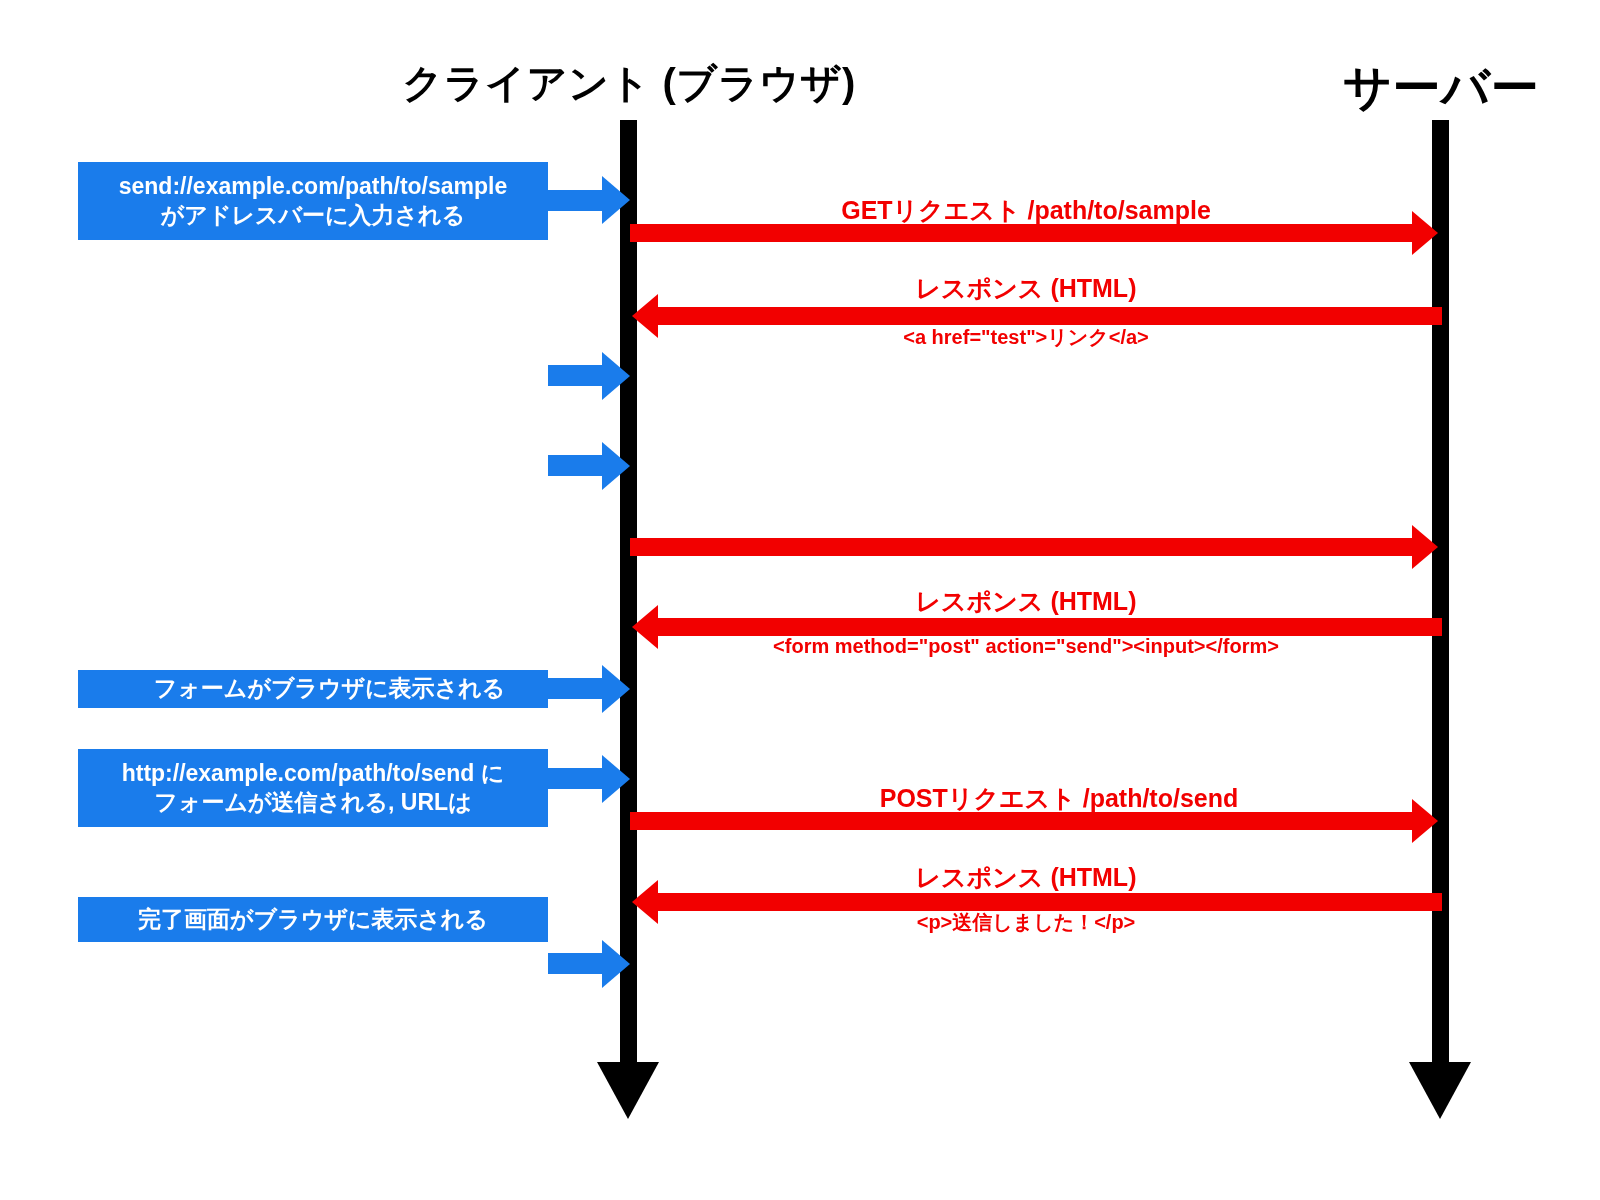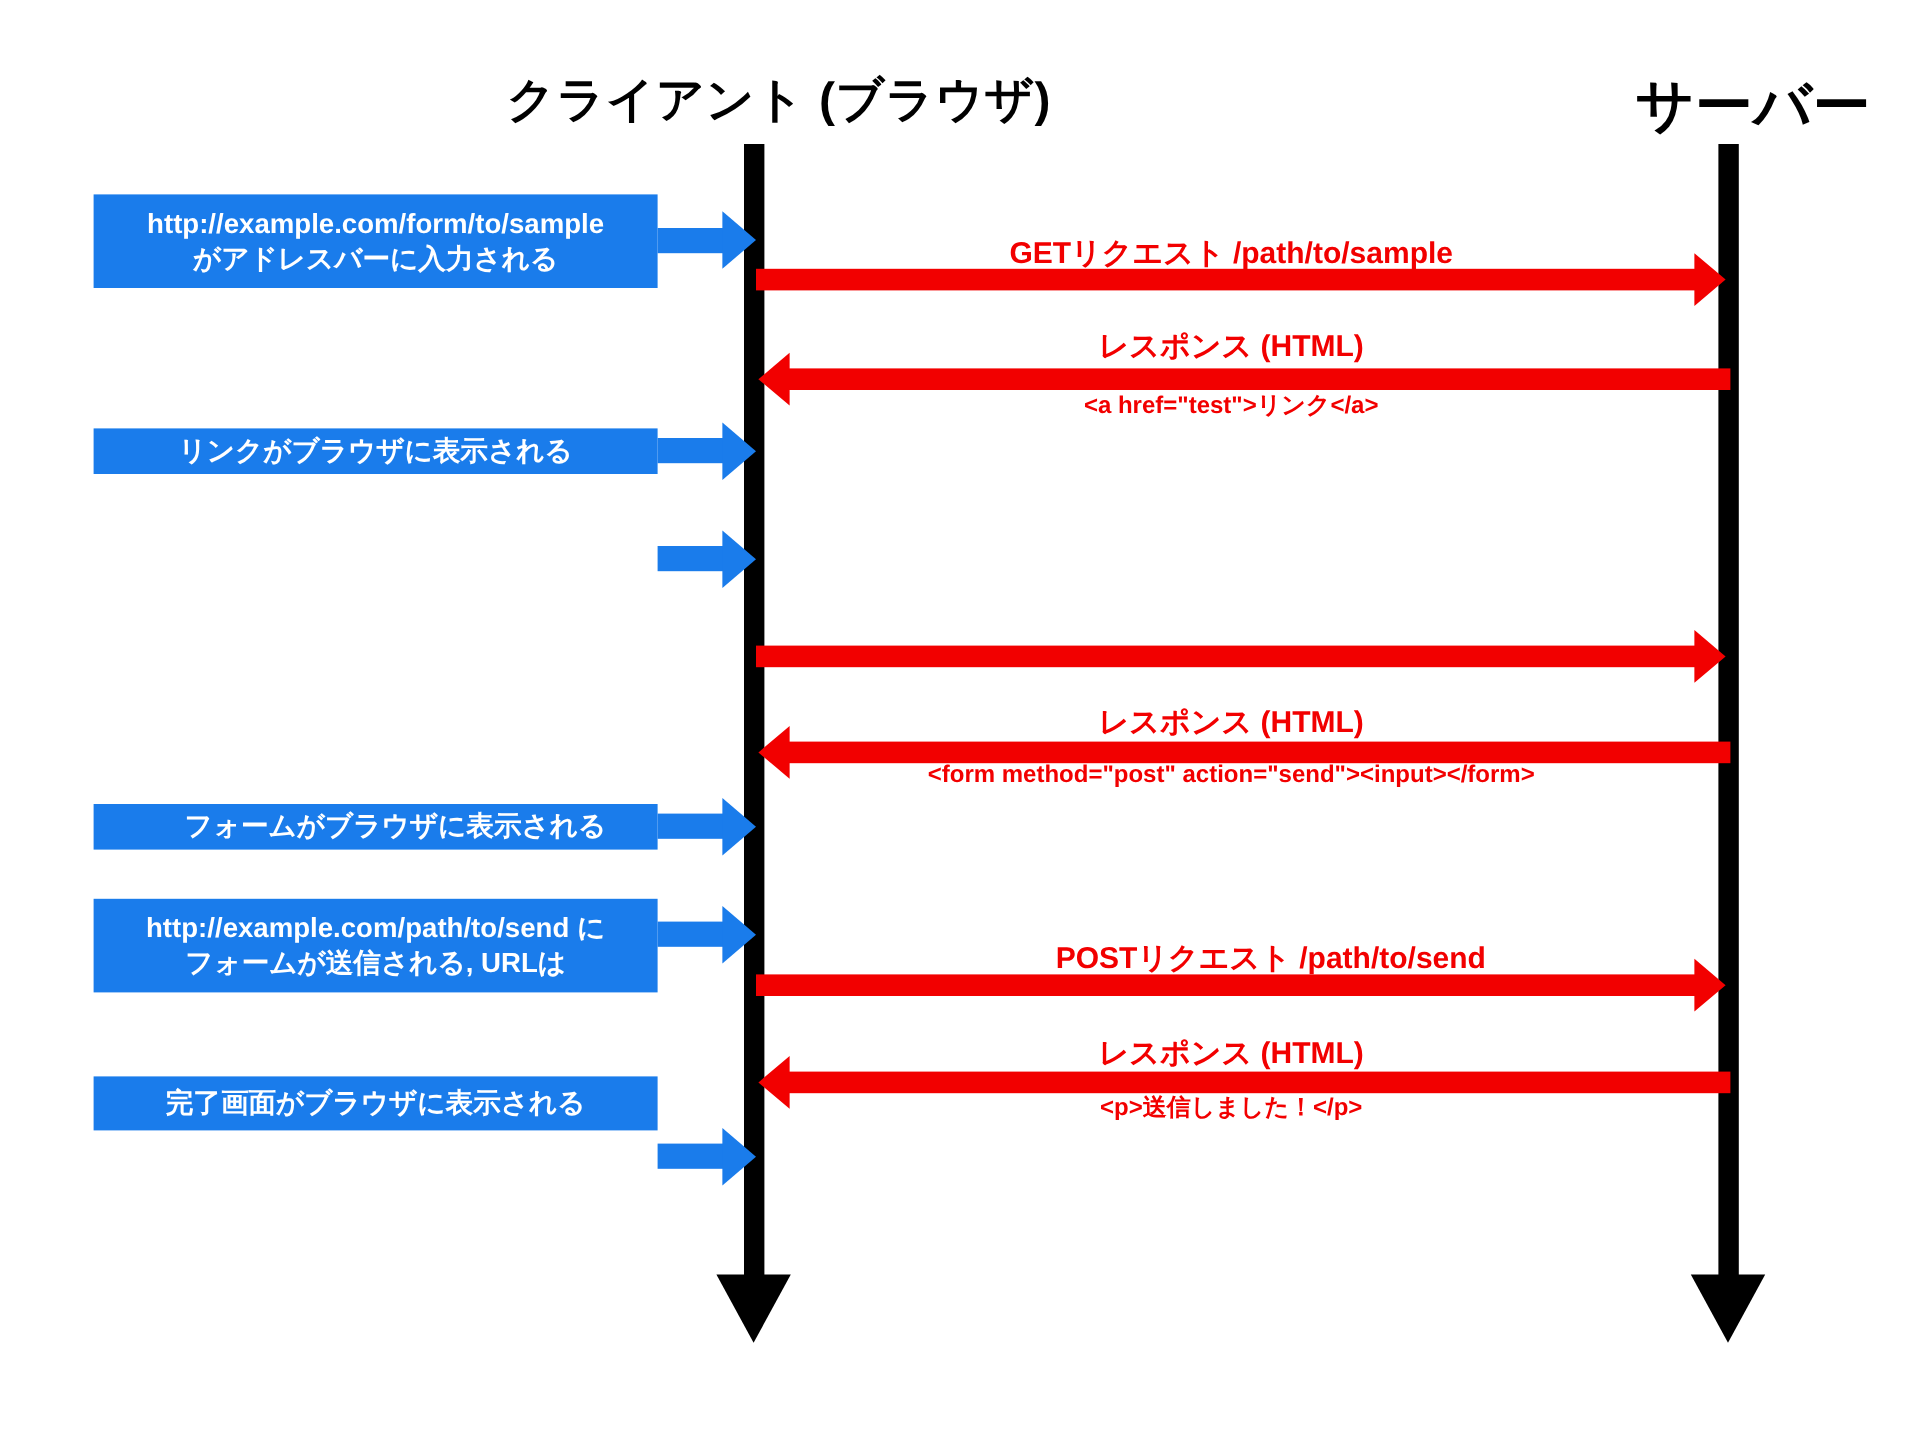--- a/index.html
+++ b/index.html
@@ -19,21 +19,20 @@
   }
 
   
   .actor-label {
     position: absolute;
     font-weight: bold;
     color: #000000;
     white-space: nowrap;
     text-align: left;
     letter-spacing: 0.5px;
-    margin-left: 20px;
   }
   #client-label {
     left: 629px;
     top: 56px;
     transform: translateX(-50%);
     font-size: 40px;
   }
   #server-label {
     left: 1441px;
     top: 56px;
@@ -153,38 +152,35 @@
 
   <div class="actor-label" id="client-label">クライアント (ブラウザ)</div>
   <div class="actor-label" id="server-label">サーバー</div>
 
   <div class="lifeline" id="client-lifeline"></div>
   <div class="lifeline-head" id="client-lifeline-head"></div>
   <div class="lifeline" id="server-lifeline"></div>
   <div class="lifeline-head" id="server-lifeline-head"></div>
 
   <div class="note" style="top:162px; height:78px;">
-    <span class="note-line">http://example.com/form/to/sample</span>
+    <span class="note-line">send://example.com/path/to/sample</span>
     <span class="note-line">がアドレスバーに入力される</span>
   </div>
   <div class="blue-arrow-shaft" style="top:190px;"></div>
   <div class="blue-arrow-head" style="top:176px;"></div>
 
   <div class="msg-label" style="top:194px;">GETリクエスト /path/to/sample</div>
   <div class="red-shaft shaft-to-server" style="top:224px;"></div>
   <div class="red-head-right" style="top:211px;"></div>
 
   <div class="msg-label" style="top:272px;">レスポンス (HTML)</div>
   <div class="red-shaft shaft-to-client" style="top:307px;"></div>
   <div class="red-head-left" style="top:294px;"></div>
   <div class="msg-sub" style="top:324px;">&lt;a href="test"&gt;リンク&lt;/a&gt;</div>
 
-  <div class="note" style="top:357px; height:38px;">
-    <span class="note-line">リンクがブラウザに表示される</span>
-  </div>
   <div class="blue-arrow-shaft" style="top:365px;"></div>
   <div class="blue-arrow-head" style="top:352px;"></div>
 
   <div class="blue-arrow-shaft" style="top:455px;"></div>
   <div class="blue-arrow-head" style="top:442px;"></div>
 
   <div class="red-shaft shaft-to-server" style="top:538px;"></div>
   <div class="red-head-right" style="top:525px;"></div>
 
   <div class="msg-label" style="top:585px;">レスポンス (HTML)</div>

